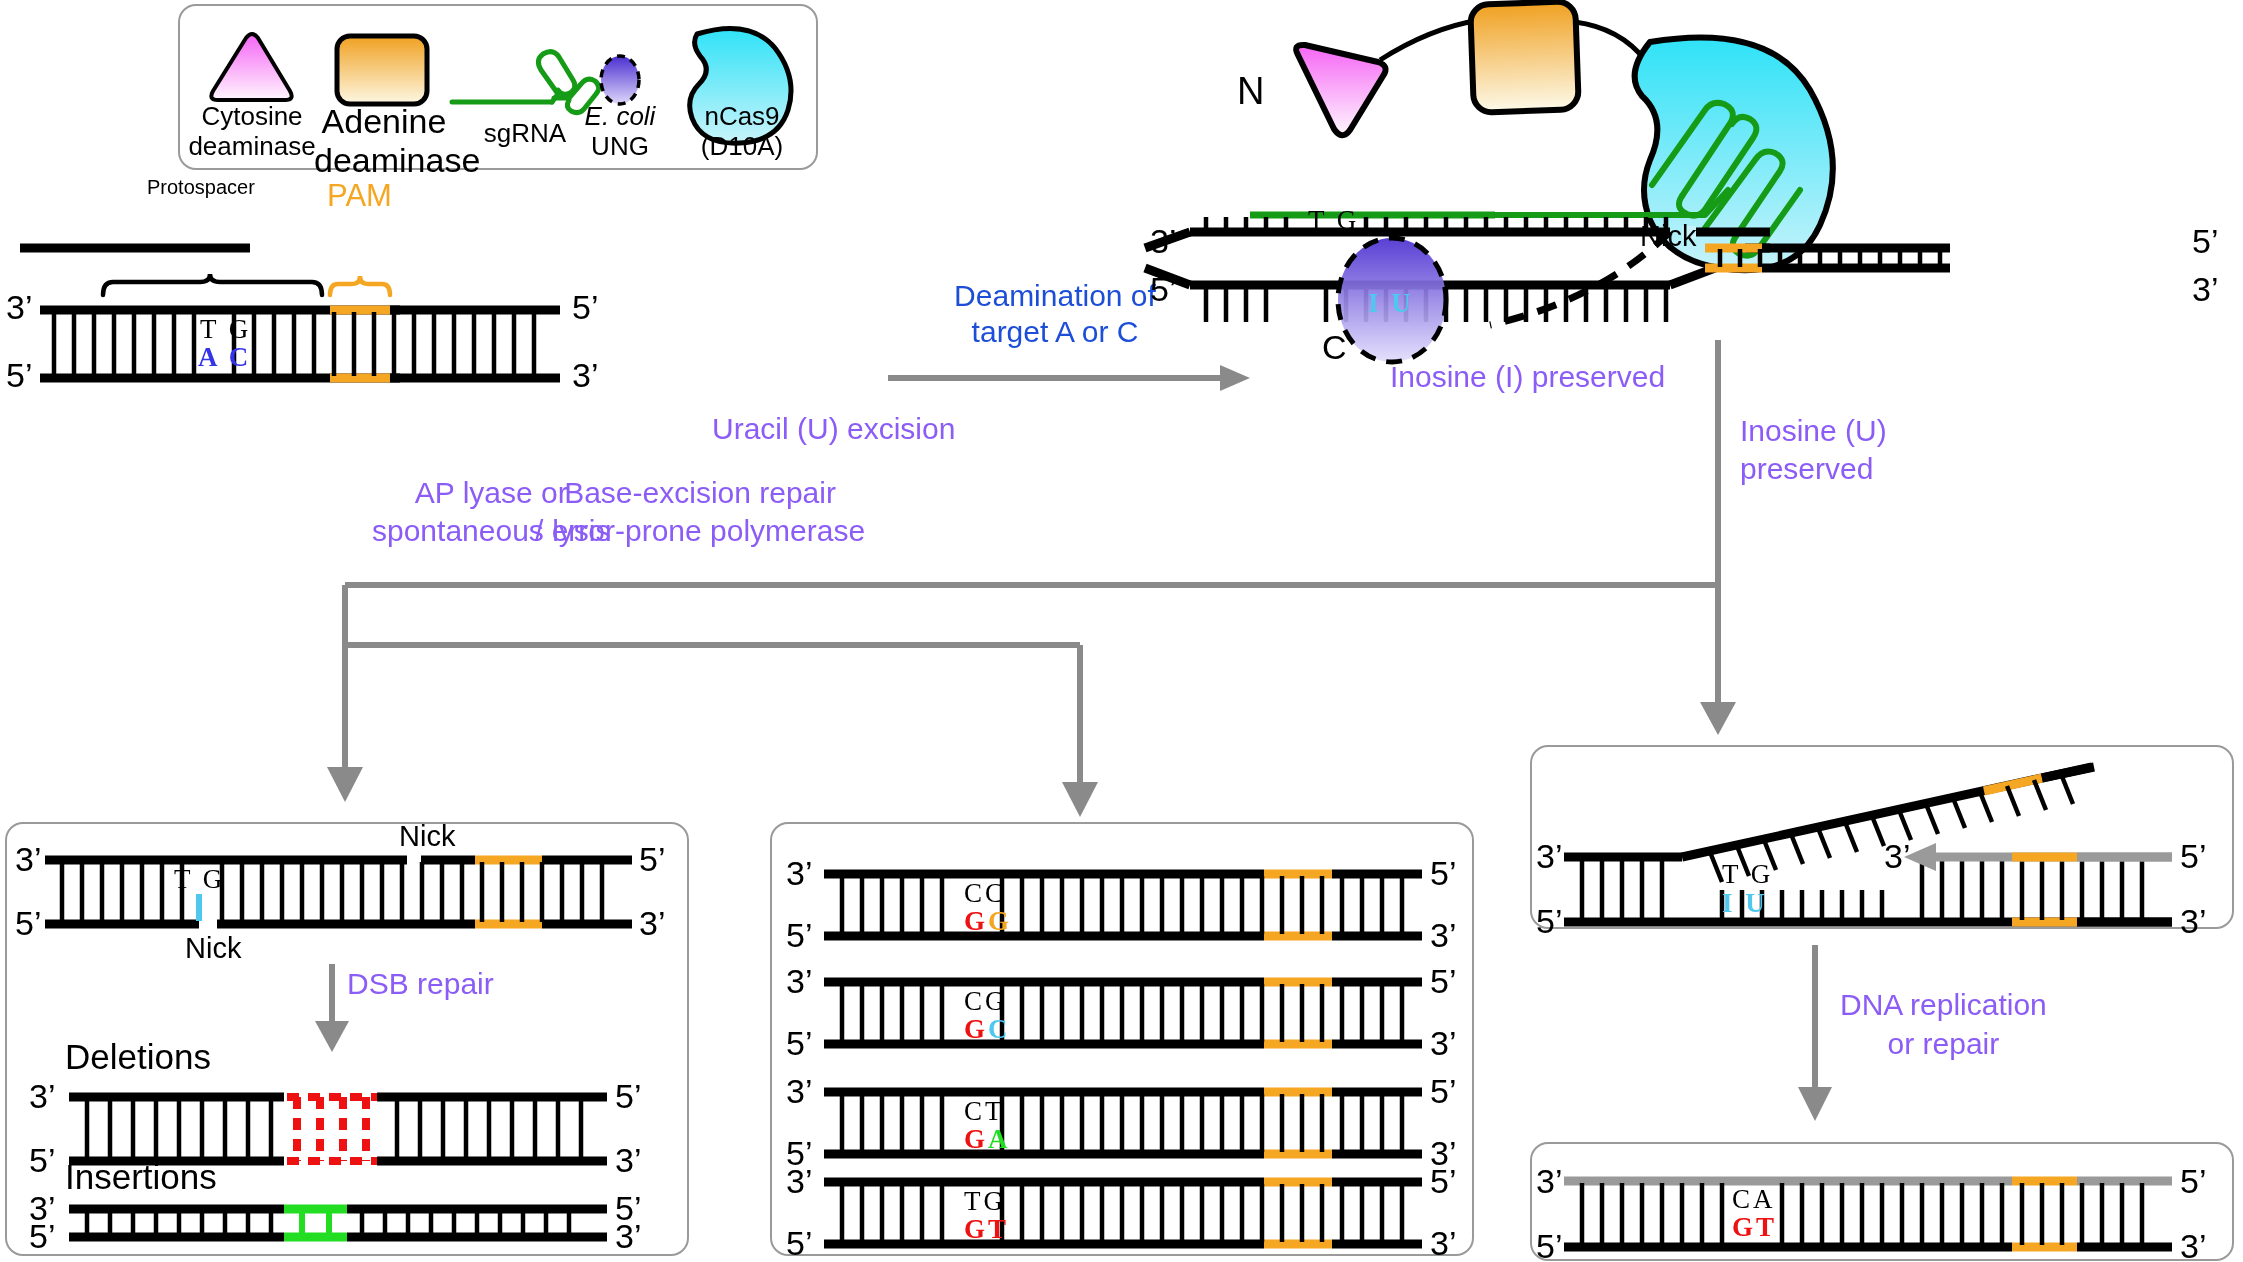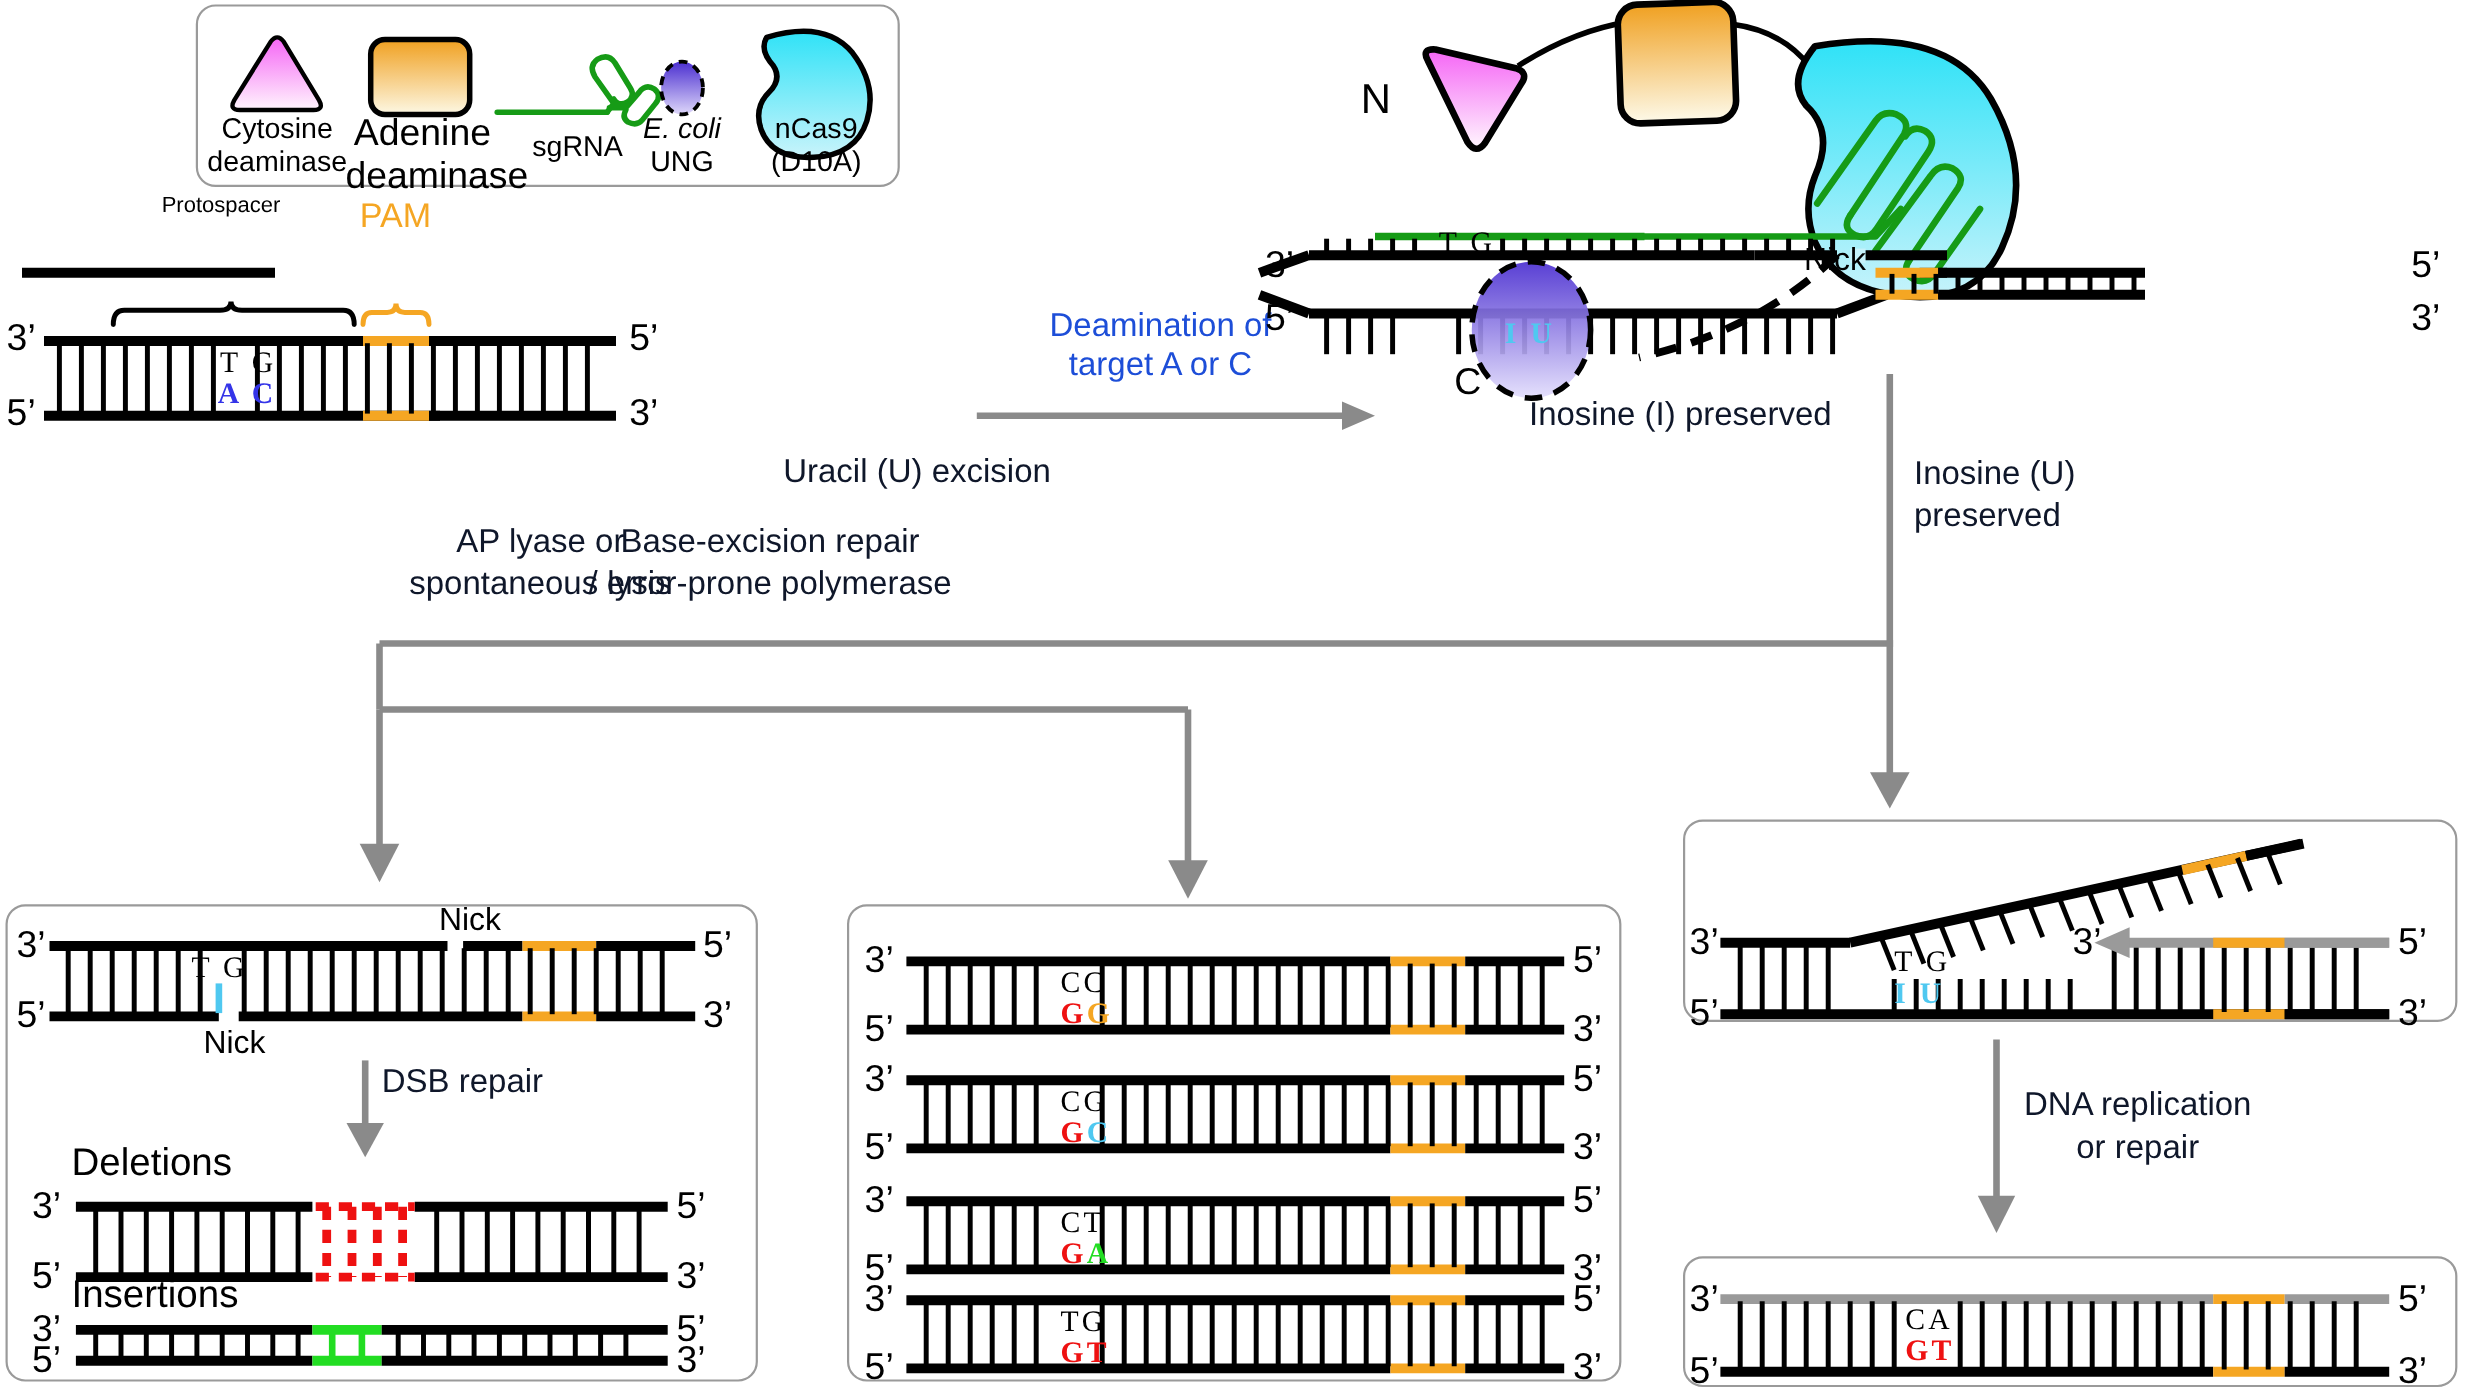--- a/index.html
+++ b/index.html
@@ -1,21 +1,21 @@
 <!DOCTYPE html>
 <html><head>
 <meta charset="utf-8">
 <style>
   html,body{margin:0;padding:0;background:#fff;}
   body{width:2243px;height:1262px;position:relative;overflow:hidden;
        font-family:"Liberation Sans",sans-serif;color:#000;}
   .abs{position:absolute;}
   .panel{position:absolute;border:2px solid #9a9a9a;border-radius:18px;background:#fff;}
   .lbl{position:absolute;white-space:nowrap;}
-  .gray{color:#0f172a;}
+  .gray{color:#8b5cf6;}
   .prime{font-size:34px;font-weight:400;letter-spacing:0px;}
   .arrowlbl{color:#1d4ed8;font-size:30px;text-align:center;line-height:1.2;}
   svg{overflow:visible;}
   .basetxt{position:absolute;font-size:27px;letter-spacing:3px;white-space:nowrap;font-family:Liberation Serif, serif;}
   .basetop{color:#000;}
 </style>
 </head>
 <body>
 
 <div class="panel" style="left:178px;top:4px;width:636px;height:162px;border-color:#9a9a9a;">

